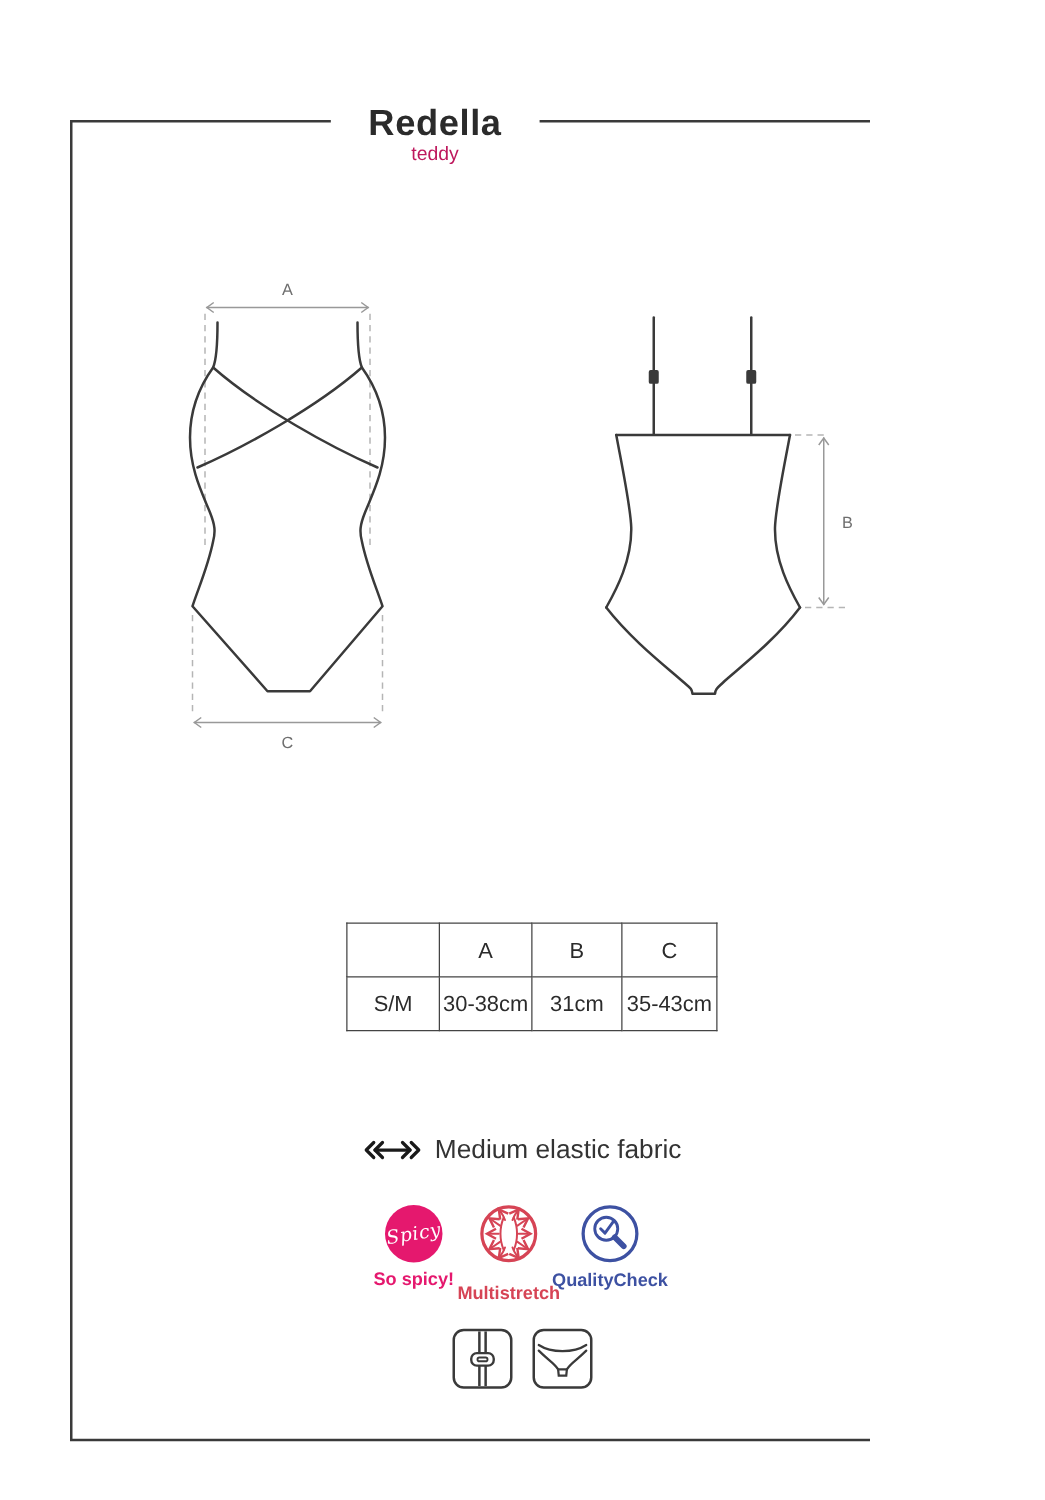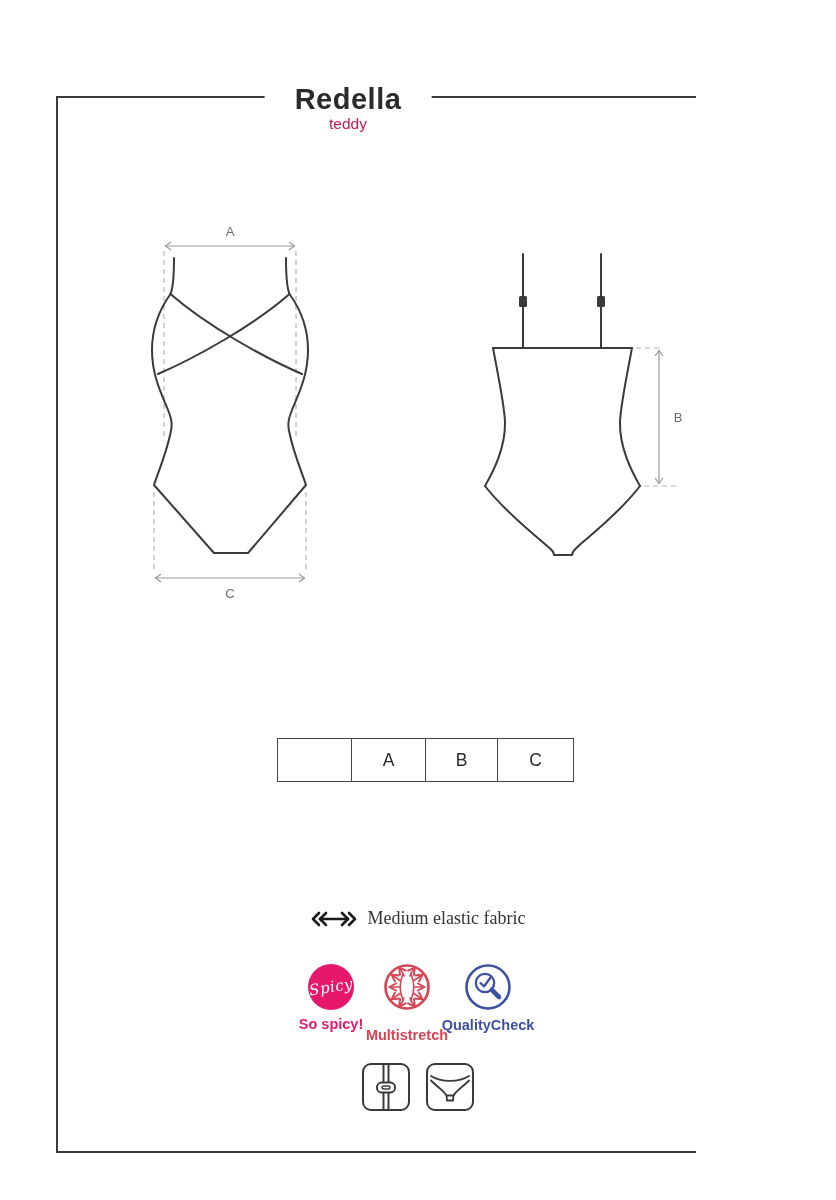--- a/index.html
+++ b/index.html
@@ -32,21 +32,21 @@
   .size-table th,.size-table td{
     border:1px solid #444;text-align:center;vertical-align:middle;
     font-size:17.5px;font-weight:400;color:#2b2b2b;height:42px;padding:0;
   }
   .col-size{width:73px;} .col-a{width:73px;} .col-b{width:71px;} .col-c{width:75px;}
   
   .fabric-row{
     position:absolute;left:0;top:908px;width:836px;display:flex;
     align-items:center;justify-content:center;gap:11px;
   }
-  .fabric-label{font-size:18px;color:#333;font-family:Liberation Serif, serif;}
+  .fabric-label{font-size:21px;color:#333;}
   
   .badge{position:absolute;top:963px;width:96px;text-align:center;}
   .badge-spicy{left:283px;} .badge-multi{left:359px;} .badge-quality{left:440px;text-align:center;}
   .spicy-circle{
     width:46px;height:46px;border-radius:50%;background:#e5186e;margin:1px auto 0 auto;
     display:flex;align-items:center;justify-content:center;
   }
   .spicy-text{
     color:#fff;font-family:"DejaVu Serif",serif;font-style:italic;font-size:15px;
     transform:rotate(-9deg);letter-spacing:.5px;
@@ -121,20 +121,26 @@
     <text class="mlabel" x="200" y="172" text-anchor="middle">B</text>
   </svg>
 
   <table class="size-table">
     <tbody>
         <tr>
       <th class="col-size"></th>
       <th class="col-a">A</th>
       <th class="col-b">B</th>
       <th class="col-c">C</th>
+    </tr>
+    <tr>
+      <td>S/M</td>
+      <td>30-38cm</td>
+      <td>31cm</td>
+      <td>35-43cm</td>
     </tr>
   </tbody>
     </table>
 
   <div class="fabric-row">
     <svg width="46" height="20" viewBox="0 0 46 20">
       <g stroke="#1a1a1a" stroke-width="2.6" fill="none" stroke-linecap="round" stroke-linejoin="round">
         <line x1="9" y1="10" x2="37" y2="10"></line>
         <polyline points="15,4 9,10 15,16"></polyline>
         <polyline points="8,4 2,10 8,16"></polyline>

